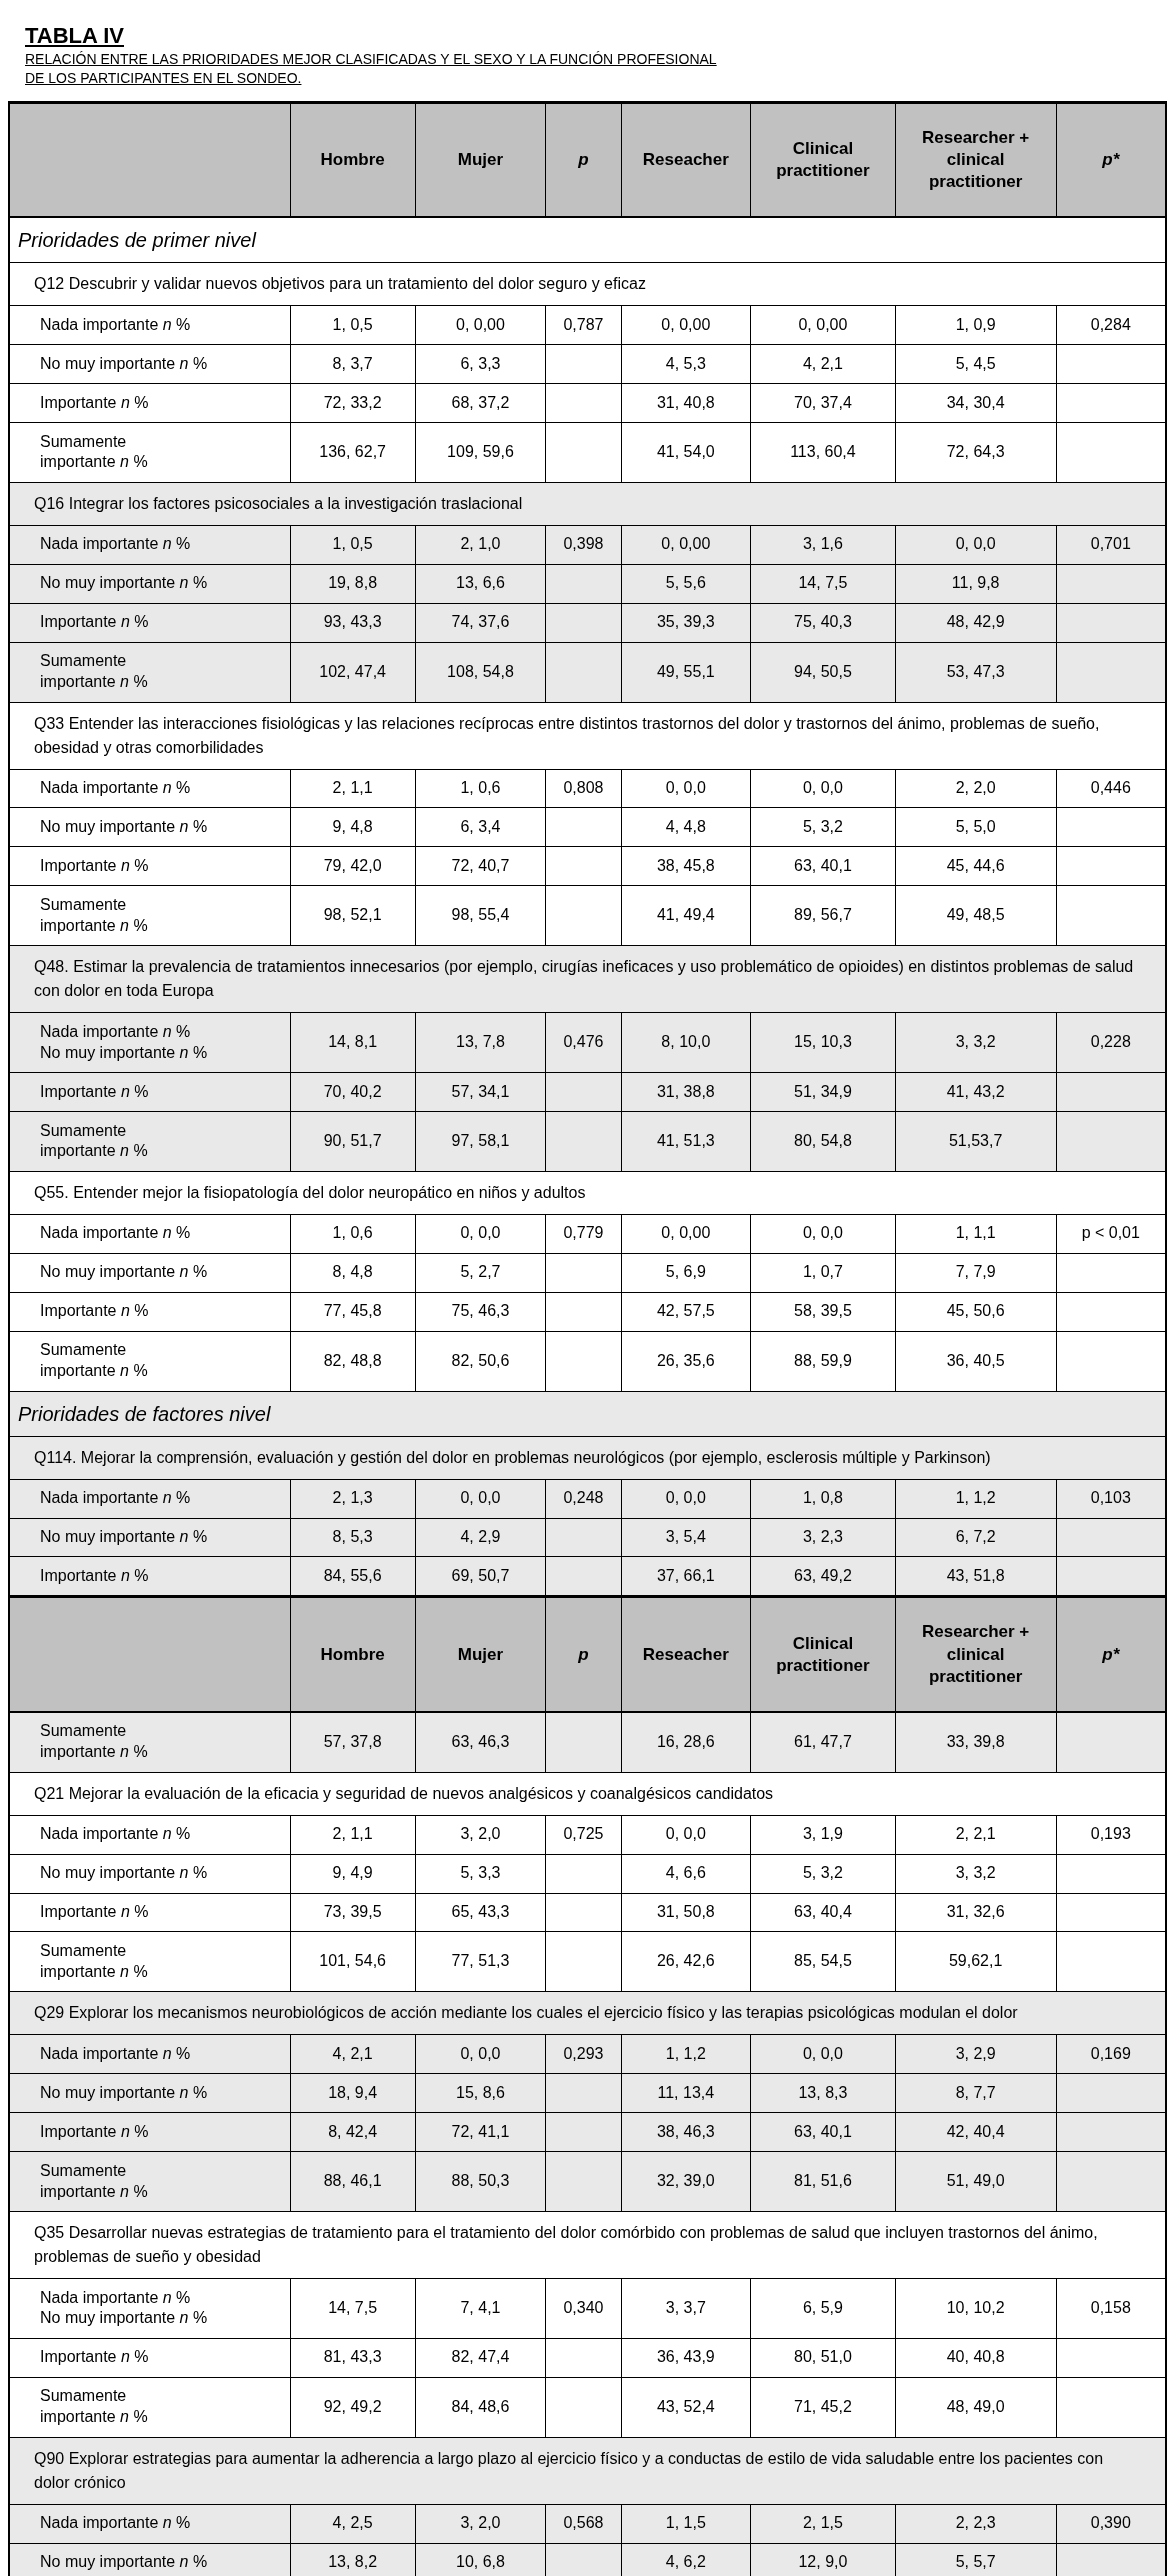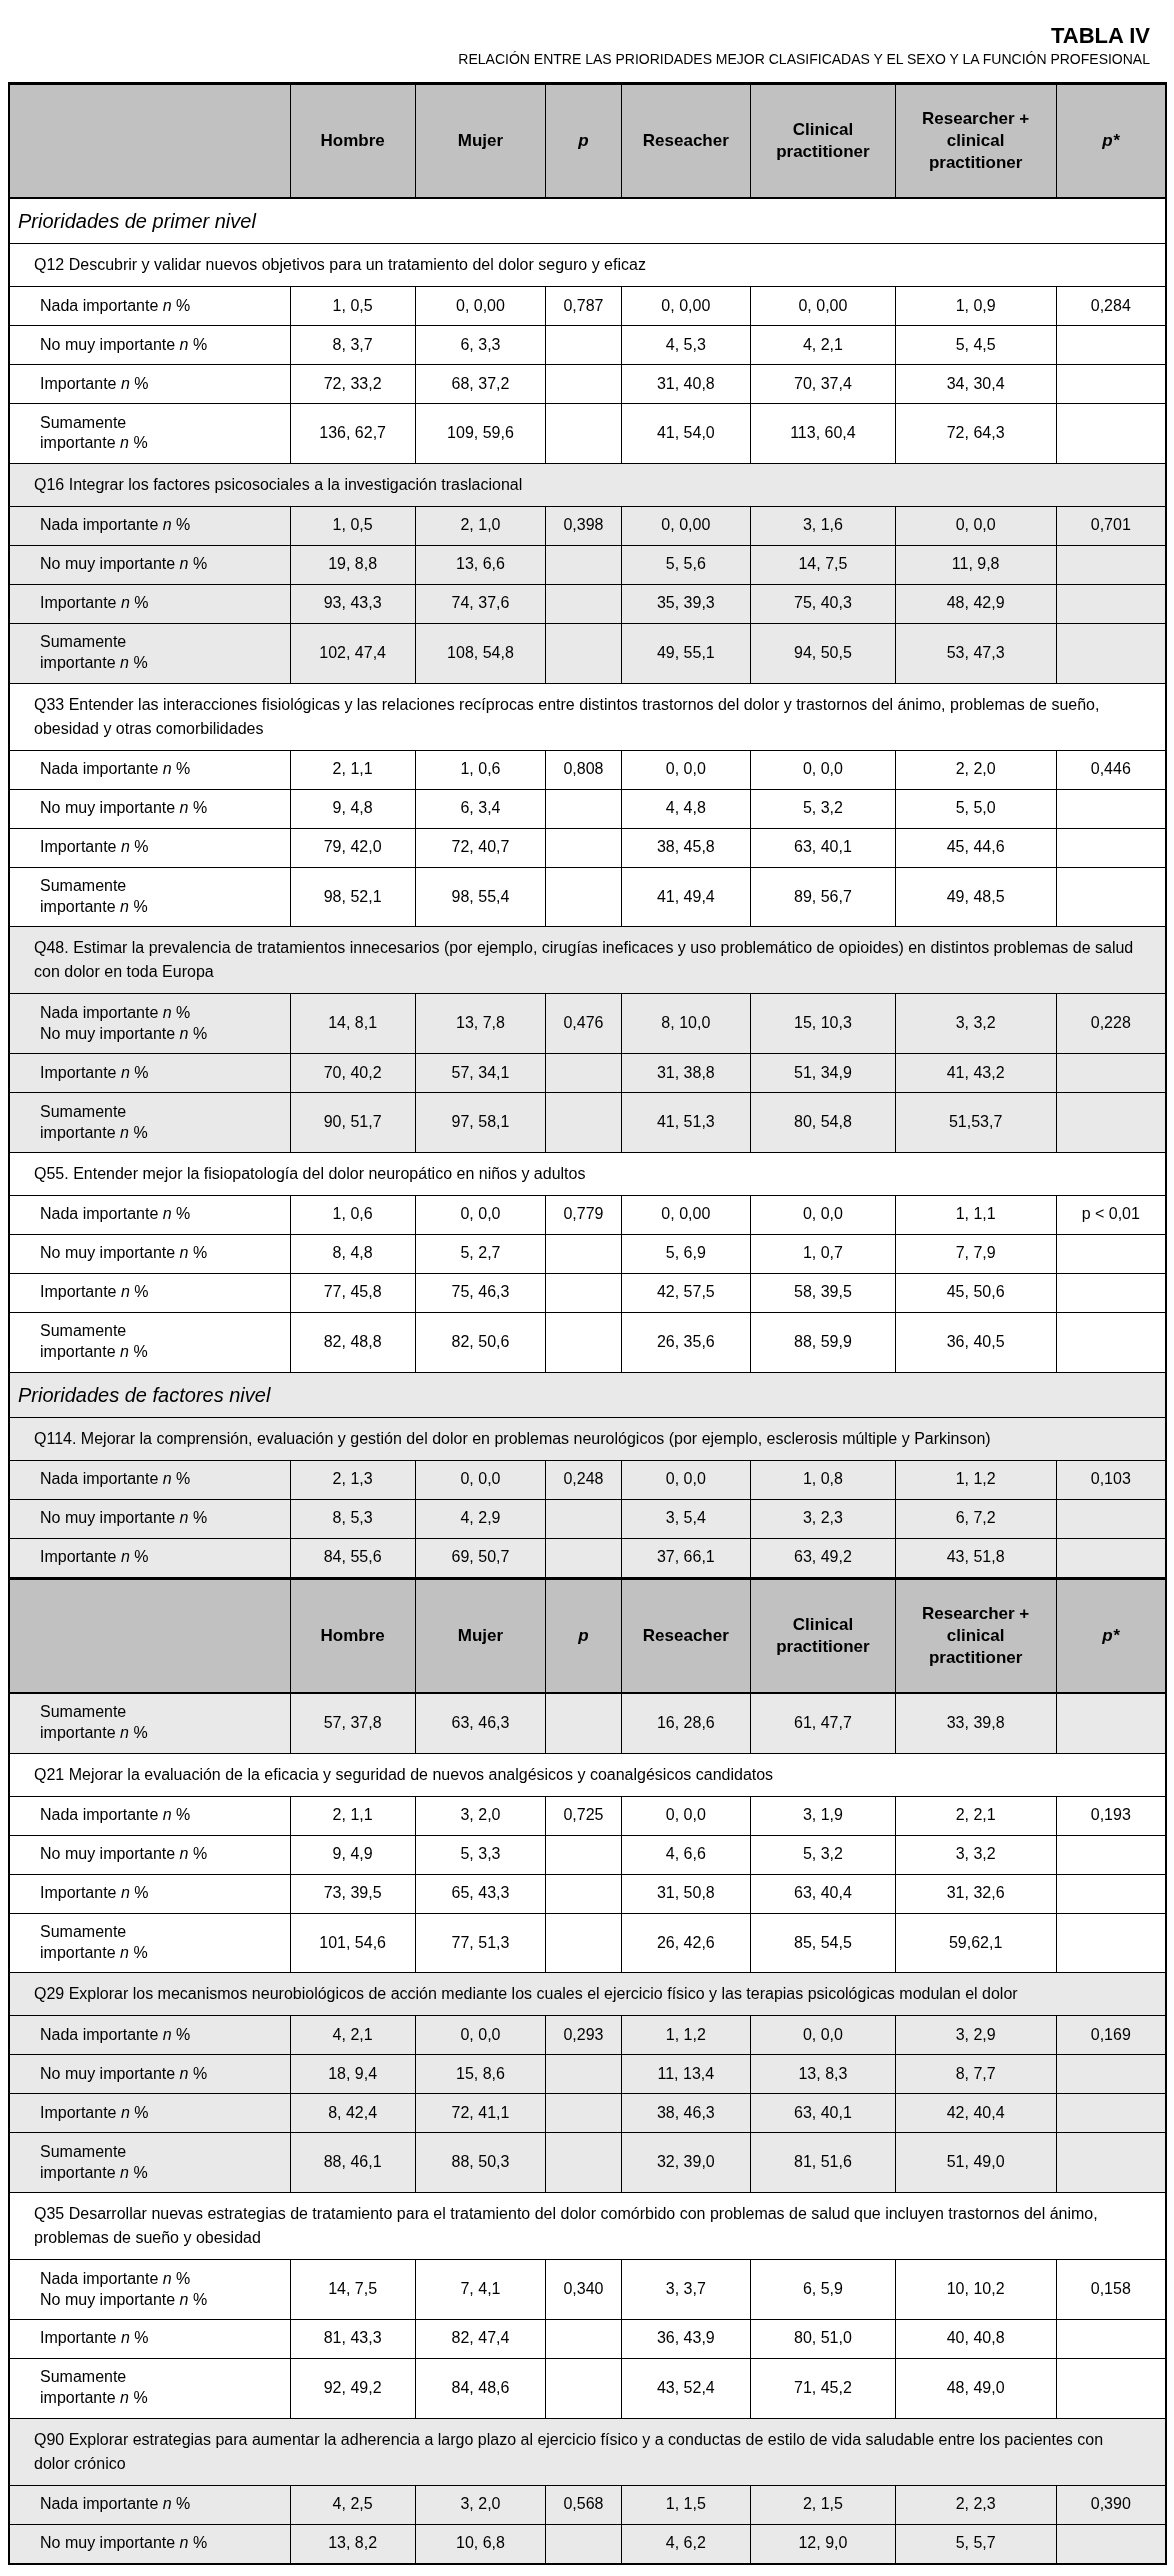--- a/index.html
+++ b/index.html
@@ -4,21 +4,21 @@
 <style>
   html, body { margin: 0; padding: 0; background: #ffffff; }
   body {
     width: 1175px;
     font-family: "Liberation Sans", sans-serif;
     color: #000;
     -webkit-font-smoothing: antialiased;
   }
   .page { padding: 15px 8px 17px 8px; }
 
-  .caption { text-align: right; padding: 5.7px 17px 12.6px 17px; }
+  .caption { text-align: left; padding: 5.7px 17px 12.6px 17px; text-decoration: underline; }
   .cap-title { font-weight: bold; font-size: 22px; line-height: 1.35; }
   .cap-line  { font-size: 14px; line-height: 1.35; }
 
   table.main {
     border-collapse: collapse;
     table-layout: fixed;
     width: 1159px;
     border: 2.9px solid #000;
   }
   td {
@@ -45,20 +45,21 @@
   .section  { font-style: italic; padding: 9px 8px; font-size: 20px; }
   .gray { background: #e9e9e9; }
 </style>
 </head>
 <body>
 
 <div class="page">
   <div class="caption">
     <div class="cap-title">TABLA IV</div>
     <div class="cap-line">RELACIÓN ENTRE LAS PRIORIDADES MEJOR CLASIFICADAS Y EL SEXO Y LA FUNCIÓN PROFESIONAL</div>
+    <div class="cap-line">DE LOS PARTICIPANTES EN EL SONDEO.</div>
   </div>
 
   <table class="main">
     <colgroup id="cols">
         <col style="width: 24.3%;">
         <col style="width: 10.8%;">
         <col style="width: 11.3%;">
         <col style="width: 6.5%;">
         <col style="width: 11.2%;">
         <col style="width: 12.5%;">

